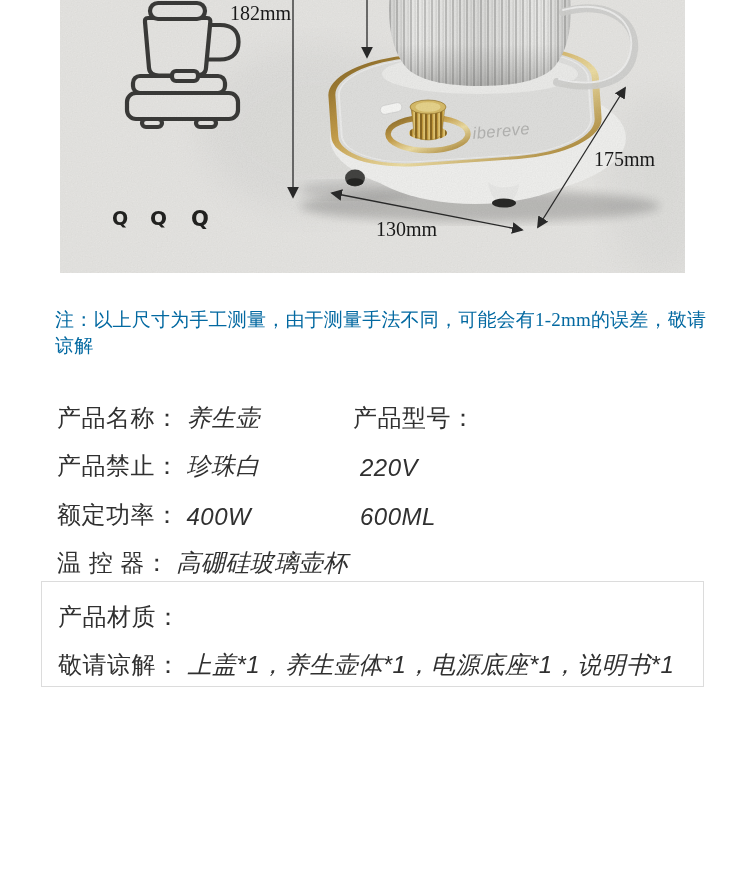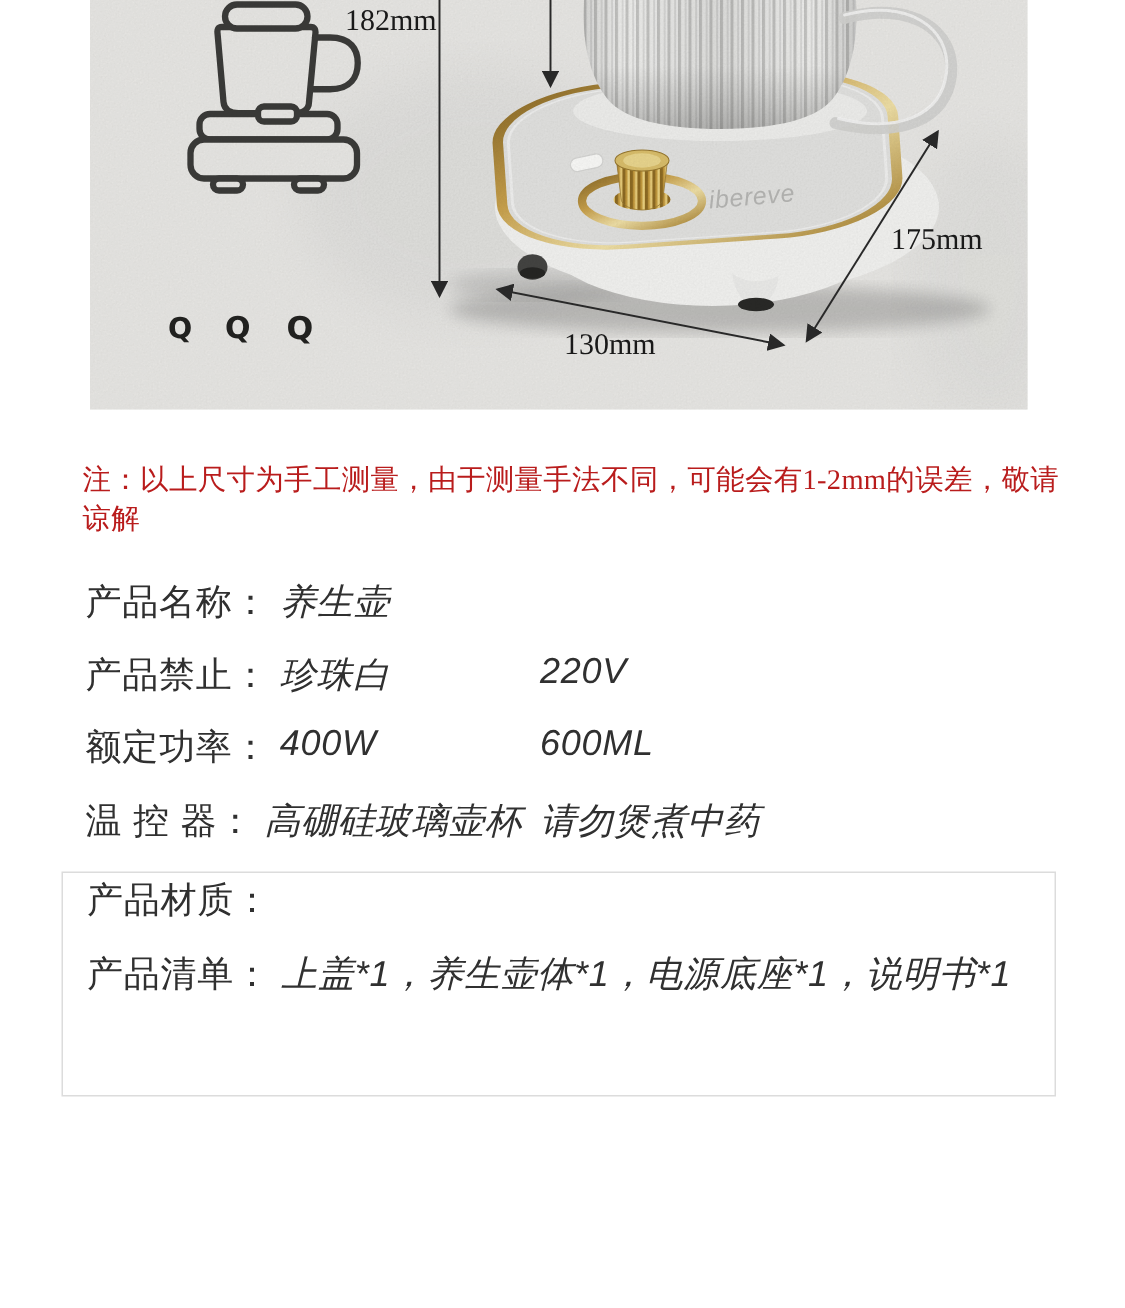--- a/index.html
+++ b/index.html
@@ -2,28 +2,28 @@
 <html><head>
 <meta charset="utf-8">
 <style>
   html,body{margin:0;padding:0;background:#ffffff;}
   .page{position:relative;width:750px;height:872px;background:#ffffff;overflow:hidden;
         font-family:"Liberation Sans","DejaVu Sans",sans-serif;}
   .hero{position:absolute;left:60px;top:0;width:625px;height:273px;background:#ebeae7;}
   .hero svg{display:block;}
   .note{position:absolute;left:55px;top:307px;width:660px;
         font-family:"Liberation Serif","DejaVu Serif",serif;
-        font-size:19px;color:#b91c1c;letter-spacing:0.2px;}
+        font-size:19px;color:#0369a1;letter-spacing:0.2px;}
   .spec-col{position:absolute;top:385px;}
   .spec-col.left{left:57px;}
   .spec-col.right{left:353px;}
-  .spec-row{height:48.5px;display:flex;align-items:flex-start;
+  .spec-row{height:48.5px;display:flex;align-items:flex-end;
             font-size:24px;font-weight:300;color:#303030;letter-spacing:0.5px;}
   .spec-row .val{margin-left:7px;white-space:nowrap;font-style:italic;}
-  .details-box{position:absolute;left:41px;top:581px;width:663px;height:150px;
+  .details-box{position:absolute;left:41px;top:581px;width:663px;height:106px;
                box-sizing:border-box;border:1px solid #dcdcdc;background:#ffffff;
                padding:2px 0 0 16px;}
   .details-box .spec-row{height:48.5px;}
 </style>
 </head>
 <body>
 
 <div class="page">
 
   <div class="hero">
@@ -171,35 +171,35 @@
         <span class="val">400W</span>
     </div>
     <div class="spec-row">
       <span class="lab">温 控 器：</span>
         <span class="val">高硼硅玻璃壶杯</span>
     </div>
   </div>
 
   <div class="spec-col right">
     <div class="spec-row">
+      <span class="lab">产品型号：</span>
     </div>
     <div class="spec-row">
         <span class="val">220V</span>
     </div>
     <div class="spec-row">
         <span class="val">600ML</span>
     </div>
     <div class="spec-row">
-        <span class="val">请勿煲煮中药</span>
     </div>
   </div>
 
   <div class="details-box">
     <div class="spec-row">
       <span class="lab">产品材质：</span>
     </div>
     <div class="spec-row">
-      <span class="lab">产品清单：</span>
+      <span class="lab">敬请谅解：</span>
         <span class="val">上盖*1，养生壶体*1，电源底座*1，说明书*1</span>
     </div>
   </div>
 
 </div>
 
 </body></html>

